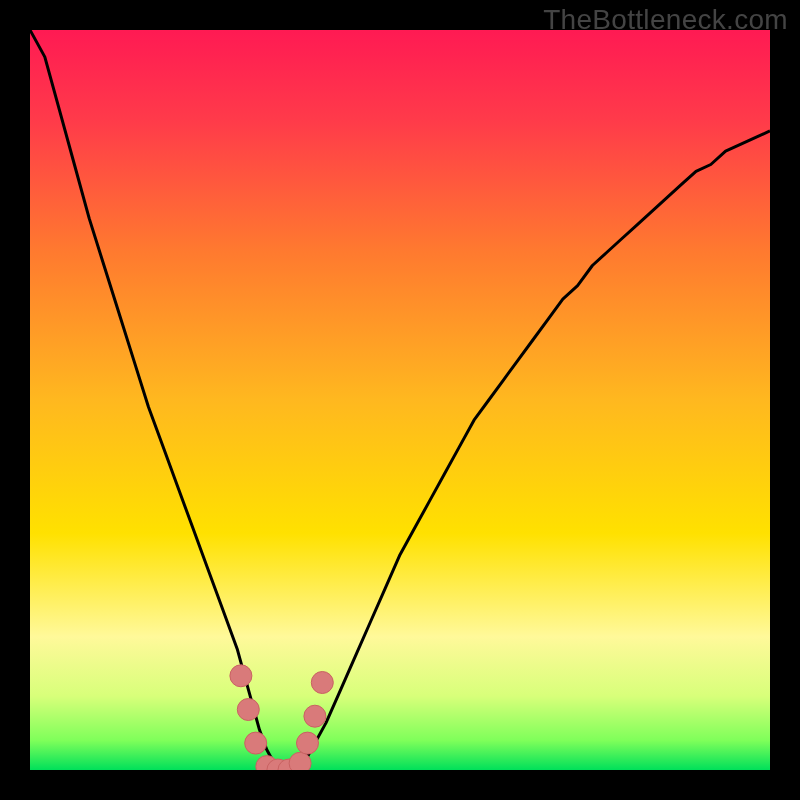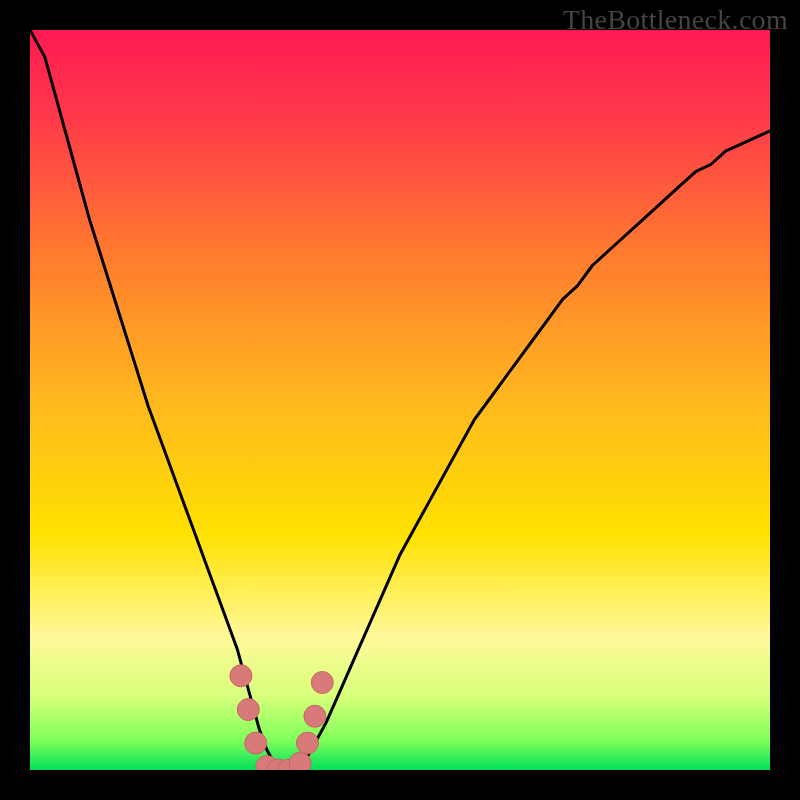--- a/index.html
+++ b/index.html
@@ -14,21 +14,21 @@
     position: relative;
     width: 800px;
     height: 800px;
     background: #000;
   }
   .watermark {
     position: absolute;
     top: 4px;
     right: 12px;
     color: #444;
-    font-family: Liberation Serif, serif;
+    font-family: Liberation Sans, sans-serif;
     font-size: 28px;
     font-weight: 500;
     letter-spacing: 0.3px;
     user-select: none;
     pointer-events: none;
   }
   .plot {
     position: absolute;
     left: 30px;
     top: 30px;

